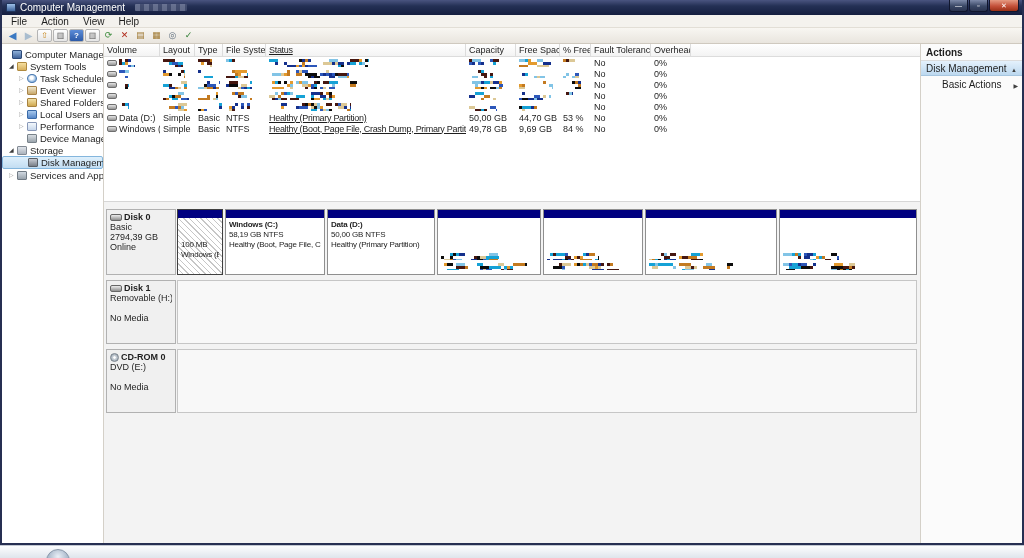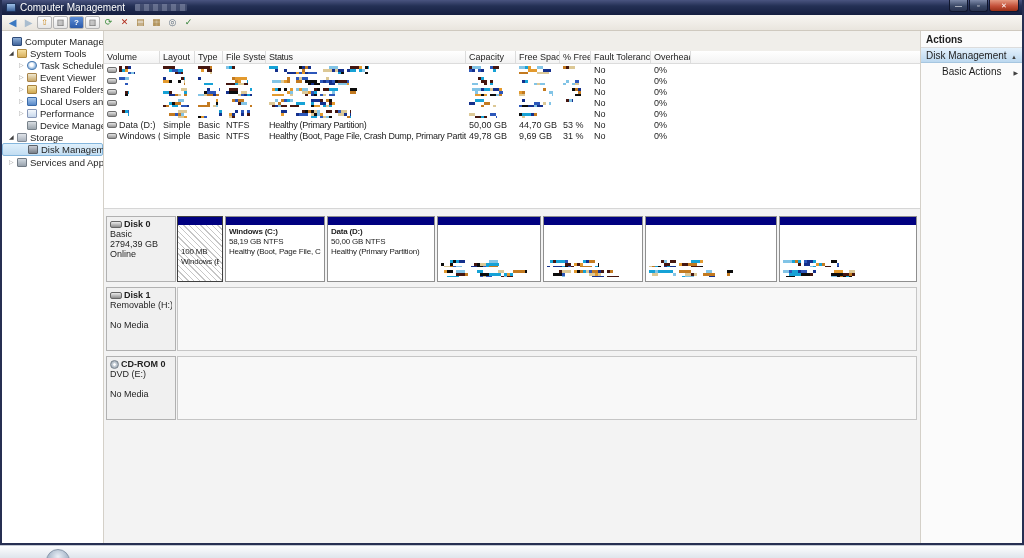--- a/index.html
+++ b/index.html
@@ -50,32 +50,32 @@
   .ic-tools{background:linear-gradient(#f5dfa0,#d8b05e);border-color:#b08a3e;}
   .ic-sched{background:radial-gradient(circle at 45% 40%,#fff 25%,#7aa8d8 75%);border-color:#4878b0;border-radius:50%;}
   .ic-event{background:linear-gradient(#f0e8d0,#c8a86a);border-color:#a8844a;}
   .ic-shared{background:linear-gradient(#f2e2a8,#d0a850);border-color:#a8823e;}
   .ic-users{background:linear-gradient(#a8c8ec,#5888c8);border-color:#3a6aa8;}
   .ic-perf{background:linear-gradient(#f4f8fc,#c8d8ec);border-color:#8898b8;}
   .ic-devmgr{background:linear-gradient(#d8dde2,#9aa4ac);border-color:#78828a;}
   .ic-storage{background:linear-gradient(#e0e4ea,#aab2bc);border-color:#828a94;}
   .ic-diskmgmt{background:linear-gradient(#c8ccd4,#787f88);border-color:#5a6068;}
   .ic-services{background:linear-gradient(#d0d8e0,#98a2ac);border-color:#707a84;}
-  .content{flex:1;display:flex;flex-direction:column;min-width:0;background:#fff;margin-top:20px;}
+  .content{flex:1;display:flex;flex-direction:column;min-width:0;background:#fff;}
   
   .volume-pane{height:157px;flex:none;overflow:hidden;background:#fff;}
   .vt-header{display:flex;height:13px;border-bottom:1px solid #dcdcdc;background:linear-gradient(#fff,#f3f3f3);font-size:9px;}
   .vt-col{display:inline-block;flex:none;border-right:1px solid #dcdcdc;padding:1px 0 0 3px;overflow:hidden;white-space:nowrap;}
   .vt-row{display:flex;align-items:center;height:11px;font-size:9px;white-space:nowrap;}
   .vt-cell{display:flex;align-items:center;flex:none;padding-left:3px;overflow:hidden;}
   .c-volume{width:56px;}
   .c-layout{width:35px;}
   .c-type{width:28px;}
   .c-fs{width:43px;}
-  .c-status{width:200px;letter-spacing:-0.3px;}
+  .c-status{width:200px;letter-spacing:-0.3px;text-decoration:underline;}
   .c-cap{width:50px;}
   .c-free{width:44px;}
   .c-pct{width:31px;}
   .c-fault{width:60px;}
   .c-oh{width:40px;}
   .vol-icon{display:inline-block;width:10px;height:6px;margin-right:2px;flex:none;border-radius:2px;
             background:linear-gradient(#e4e4e4,#969696);border:1px solid #6e6e6e;}
   
   .graphic-pane{flex:1;background:#f3f3f3;border-top:1px solid #d6d6d6;padding:7px 3px 0 2px;overflow:hidden;}
   .disk-row{display:flex;align-items:stretch;margin-bottom:5px;}
@@ -132,20 +132,30 @@
       <span class="win-buttons">
 
           <span class="wb wb-min">—</span>
 
           <span class="wb wb-restore">▫</span>
 
           <span class="wb wb-close">✕</span>
         </span>
     </div>
 
+    <div class="menubar">
+
+        <span class="menu-item">File</span>
+
+        <span class="menu-item">Action</span>
+
+        <span class="menu-item">View</span>
+
+        <span class="menu-item">Help</span>
+      </div>
 
     <div class="toolbar">
 
         <span class="tb tb-nav tb-back">◀</span>
 
         <span class="tb tb-nav tb-fwd">▶</span>
 
         <span class="tb tb-box tb-amber">⇧</span>
 
         <span class="tb tb-box">▥</span>
@@ -1051,21 +1061,21 @@
                 </span>
                 <span class="vt-cell c-cap">
                   <span>49,78 GB</span>
 
                 </span>
                 <span class="vt-cell c-free">
                   <span>9,69 GB</span>
 
                 </span>
                 <span class="vt-cell c-pct">
-                  <span>31 %</span>
+                  <span>84 %</span>
 
                 </span>
                 <span class="vt-cell c-fault">No</span>
                 <span class="vt-cell c-oh">0%</span>
               </div>
             </div>
         </div>
 
         <div class="graphic-pane">
 

